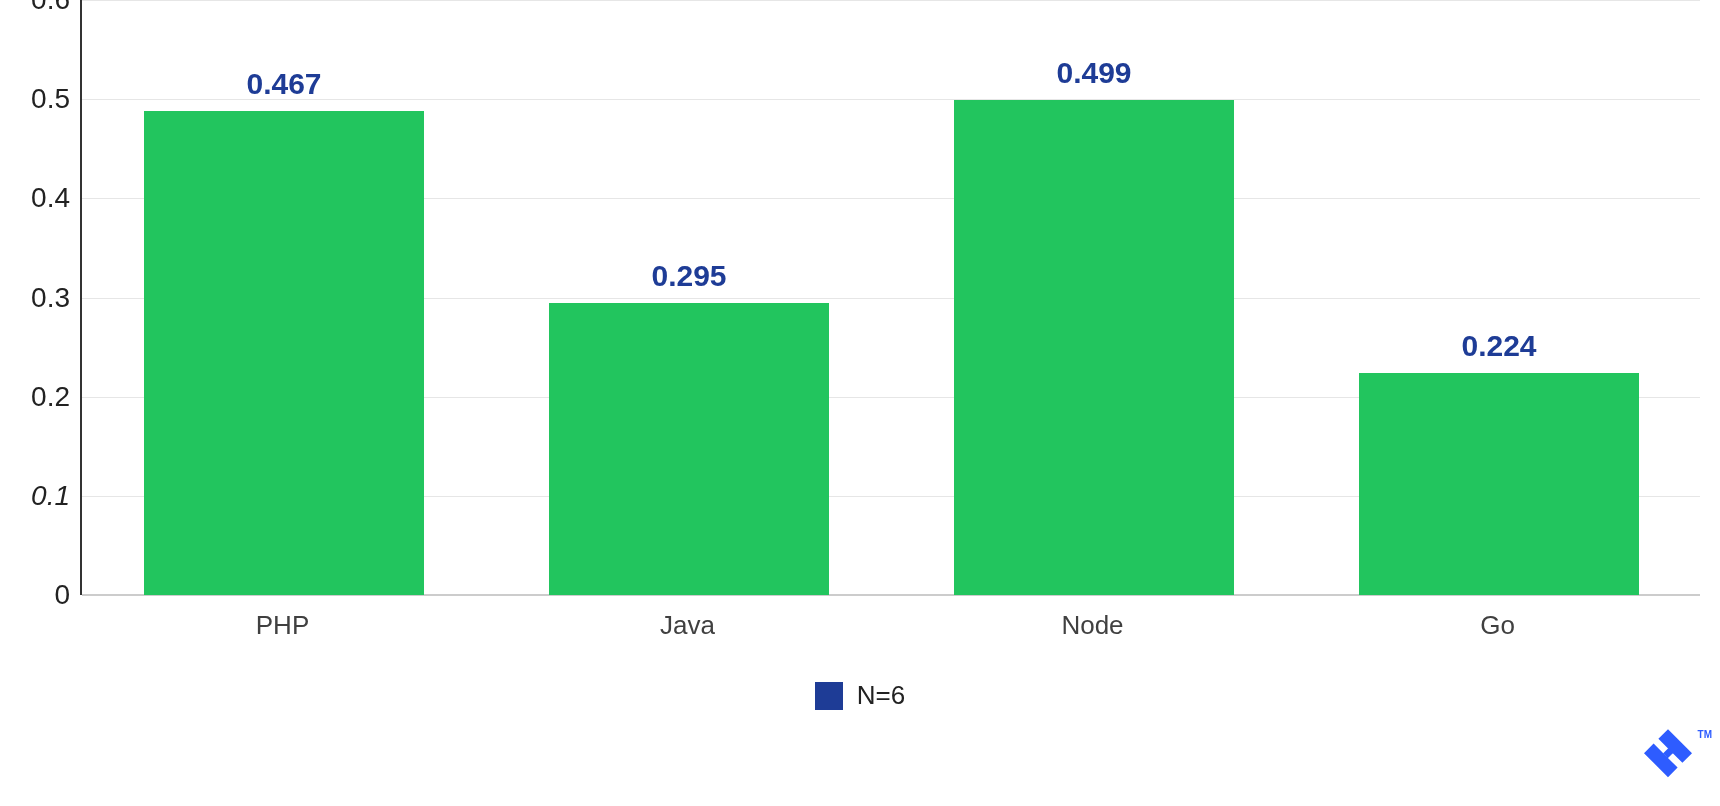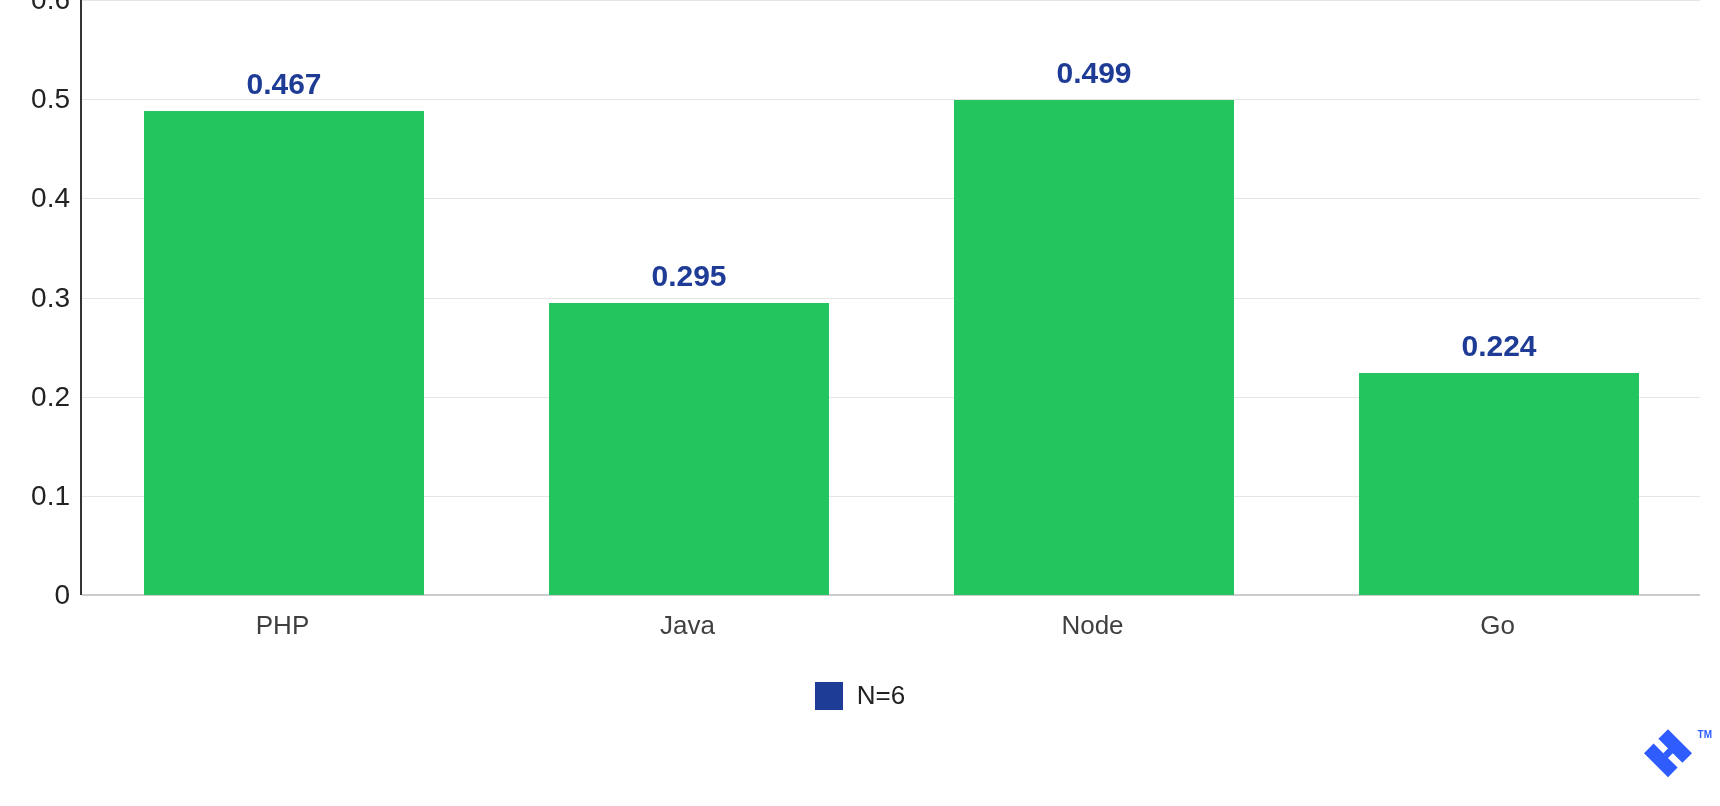--- a/index.html
+++ b/index.html
@@ -19,21 +19,21 @@
   .logo { position: absolute; right: 22px; bottom: 18px; width: 60px; height: 60px; }
   .logo svg { width: 100%; height: 100%; }
   .tm { position: absolute; right: 8px; bottom: 66px; font-size: 10px; color: #2e5cff; font-weight: 700; }
 </style>
 </head>
 <body>
 
 <div class="chart-wrap">
 
   <div class="ytick" style="top:595px;">0</div>
-  <div class="ytick" style="top:495.8px;">0.1</div>
+  <div class="ytick" style="top:495.8px;font-style:italic;">0.1</div>
   <div class="ytick" style="top:396.7px;">0.2</div>
   <div class="ytick" style="top:297.5px;">0.3</div>
   <div class="ytick" style="top:198.3px;">0.4</div>
   <div class="ytick" style="top:99.2px;">0.5</div>
   <div class="ytick" style="top:0px;">0.6</div>
 
   <div class="plot-area">
 
     <div class="gridline" style="top:0px;"></div>
     <div class="gridline" style="top:99.2px;"></div>

